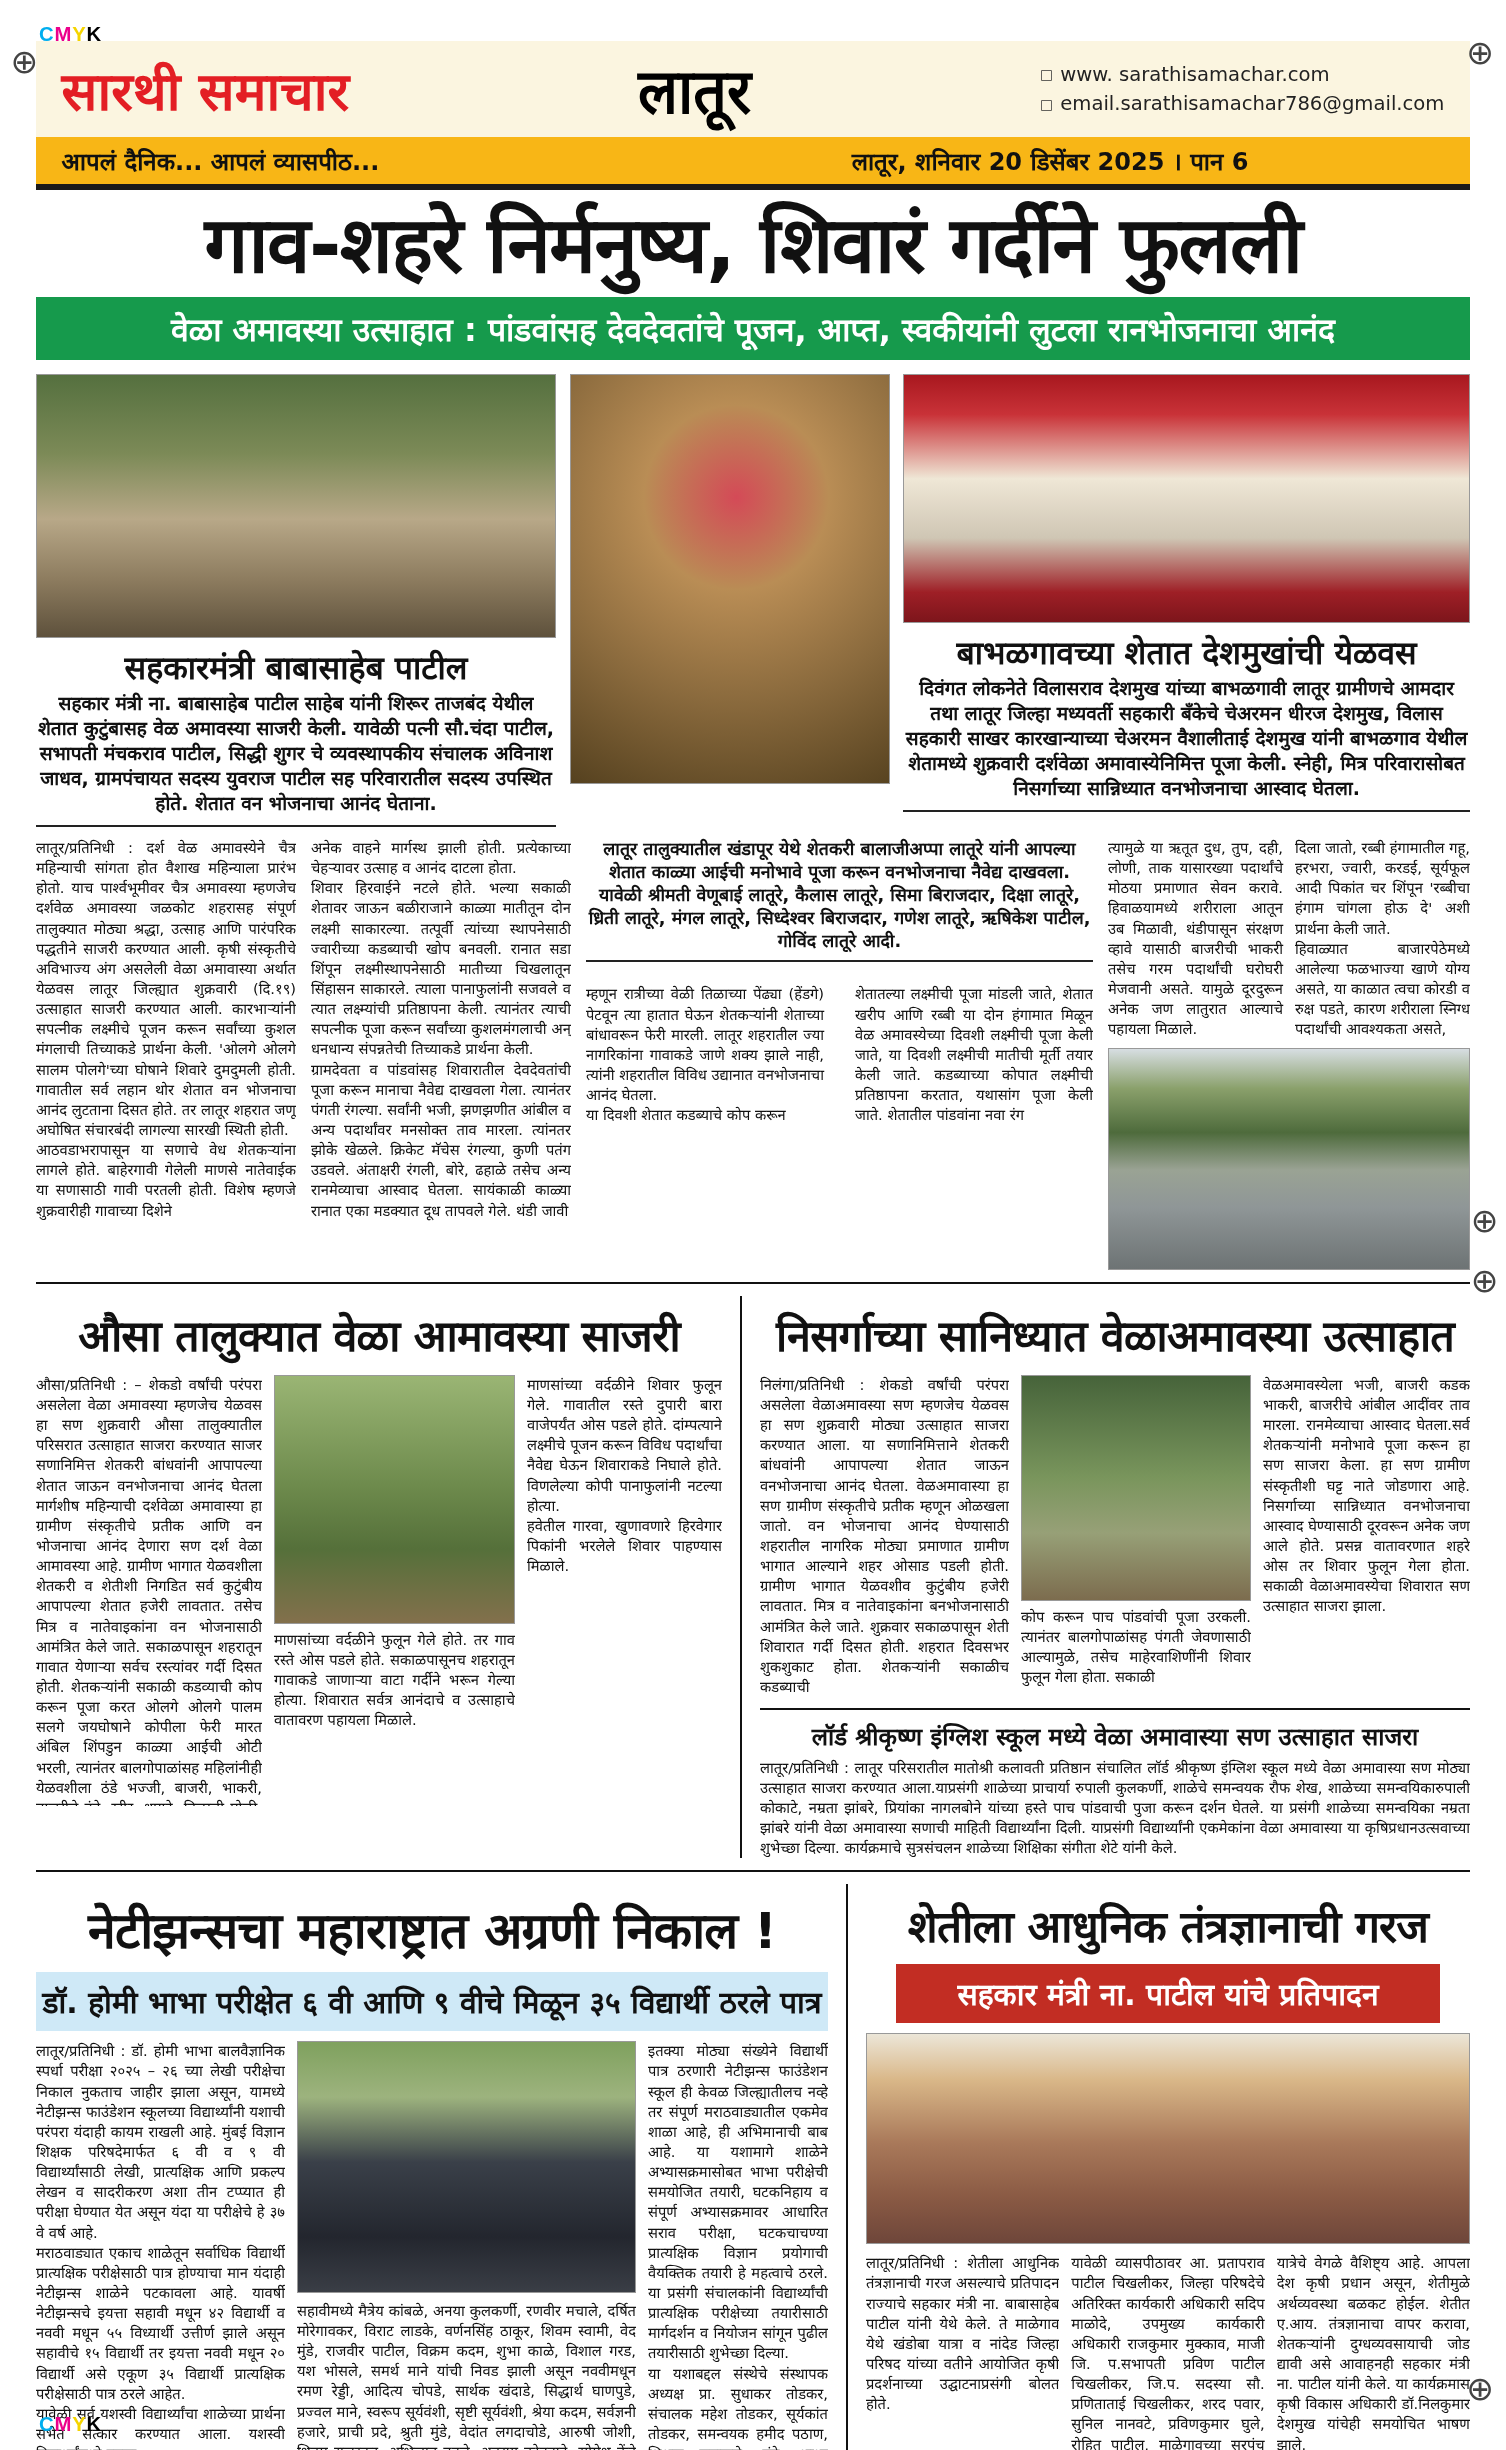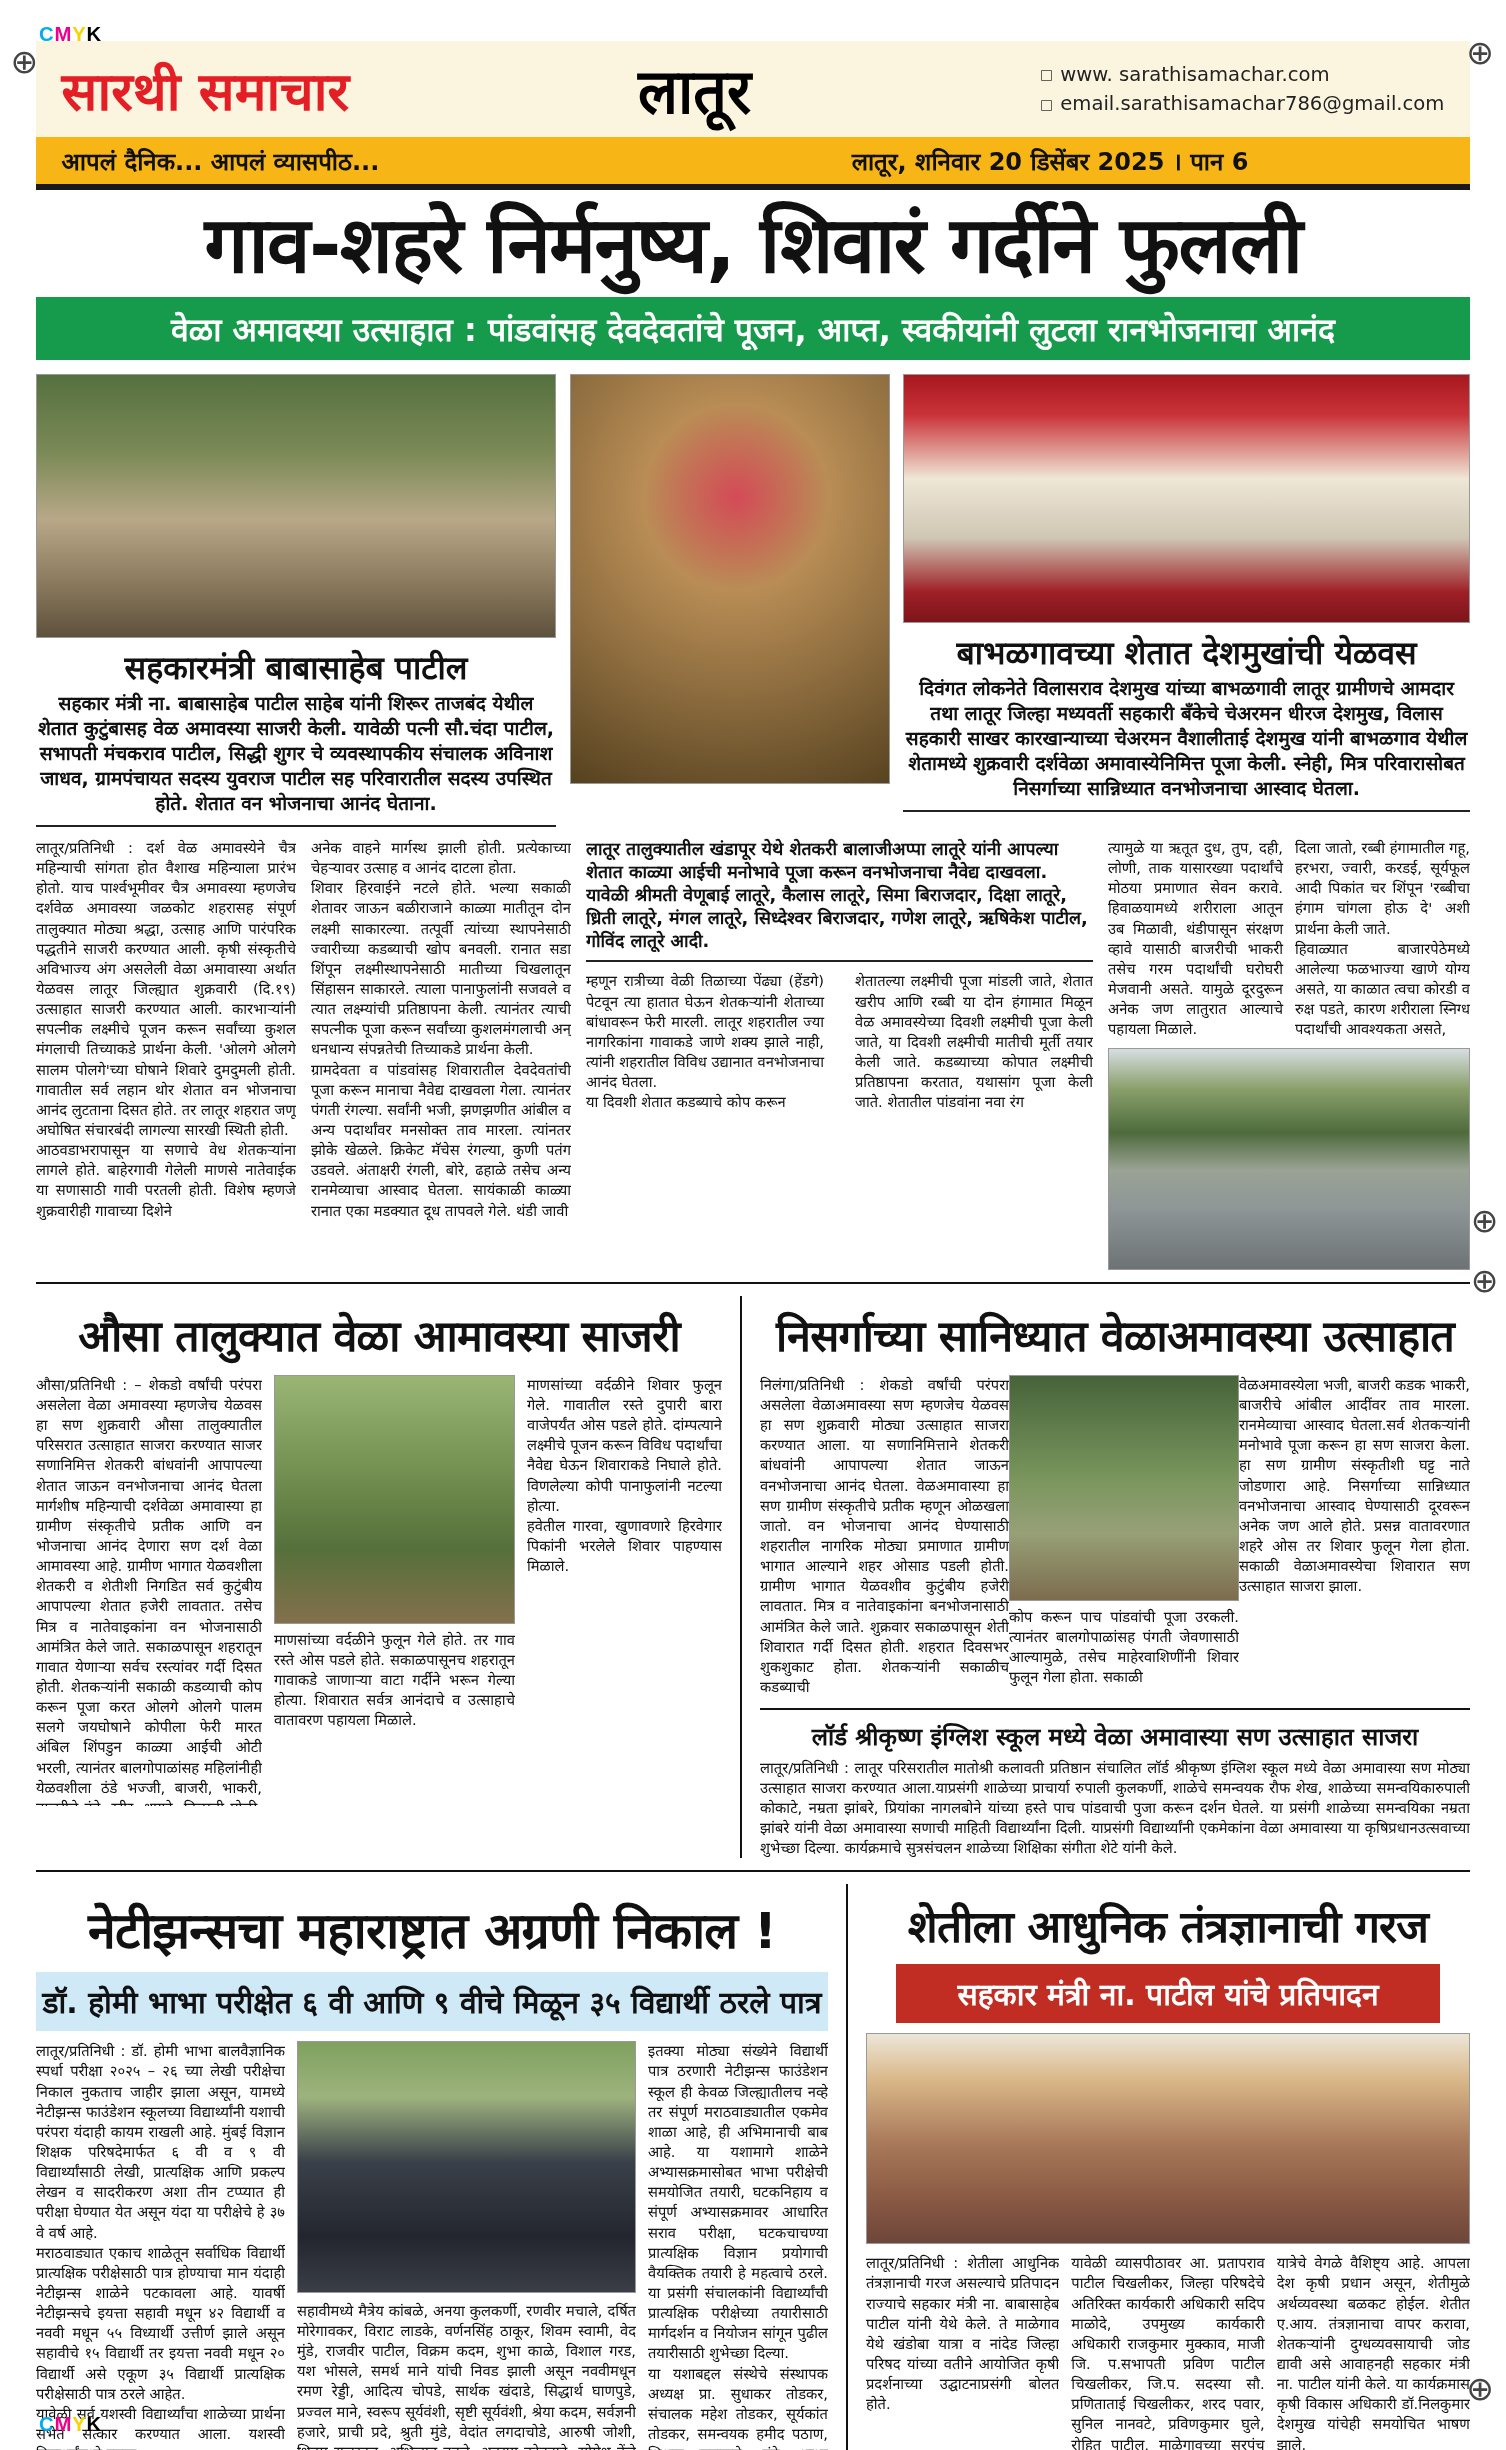--- a/index.html
+++ b/index.html
@@ -37,33 +37,33 @@
   .ph-crowd{background:linear-gradient(180deg,#ece6d8 0%,#d9b788 22%,#a9795a 52%,#8a5a44 78%,#6e463a 100%);}
   
   .media-row{display:grid;grid-template-columns:520px 320px 1fr;gap:13.6px;margin:13.6px 36px 0;}
   .cap-title{font-size:32px;font-weight:800;text-align:center;margin:7.5px 0 3px;}
   .cap-text{font-size:19px;font-weight:600;text-align:center;line-height:1.32;border-bottom:2.3px solid #222;
             padding-bottom:9px;}
   
   .lead-text{display:grid;grid-template-columns:260px 260px 1fr 362px;gap:15px;margin:10.5px 36px 0;}
   .jtext{font-size:14.7px;line-height:1.37;text-align:justify;white-space:pre-line;}
   .clamp{max-height:433px;overflow:hidden;}
-  .mid-caption{font-size:17.7px;font-weight:600;line-height:1.3;border-bottom:2.3px solid #222;
-               padding-bottom:7.5px;margin-bottom:9px;}
+  .mid-caption{font-size:17.7px;font-weight:600;text-align:center;line-height:1.3;border-bottom:2.3px solid #222;
+               padding-bottom:7.5px;margin-bottom:22px;}
   .mid-cols{display:grid;grid-template-columns:1fr 1fr;gap:31px;}
   .right-cols{display:grid;grid-template-columns:1fr 1fr;gap:12px;margin-bottom:9px;}
   .rule{border-top:2.3px solid #111;margin:12px 36px;}
   
   .section2{display:grid;grid-template-columns:704px 1fr;gap:0;margin:0 36px;}
   .half{padding:0 0 0 0;}
   .half-right{border-left:2.3px solid #111;padding-left:18px;}
   .half-left{padding-right:18px;}
   .art-headline{font-size:43px;font-weight:800;text-align:center;margin:9px 0 10.5px;letter-spacing:-0.8px;}
   .art3{display:grid;grid-template-columns:226px 241px 1fr;gap:12px;}
-  .art3b{display:grid;grid-template-columns:249px 230px 1fr;gap:0;}
+  .art3b{display:grid;grid-template-columns:249px 230px 1fr;gap:12px;}
   .art-col{max-height:431px;overflow:hidden;}
   .subtext{margin-top:6px;max-height:162px;overflow:hidden;}
   .lord{border-top:2.3px solid #111;margin-top:10.5px;padding-top:6px;}
   .lord-headline{font-size:24px;font-weight:800;text-align:center;margin:3px 0 6px;}
   .lord-body{max-height:177px;overflow:hidden;}
   
   .section3{display:grid;grid-template-columns:810px 1fr;margin:0 36px;}
   .s3-left{padding-right:18px;}
   .s3-right{border-left:2.3px solid #111;padding-left:18px;}
   .big-headline{font-size:50px;font-weight:800;text-align:center;margin:10.5px 0 9px;letter-spacing:-0.8px;}

